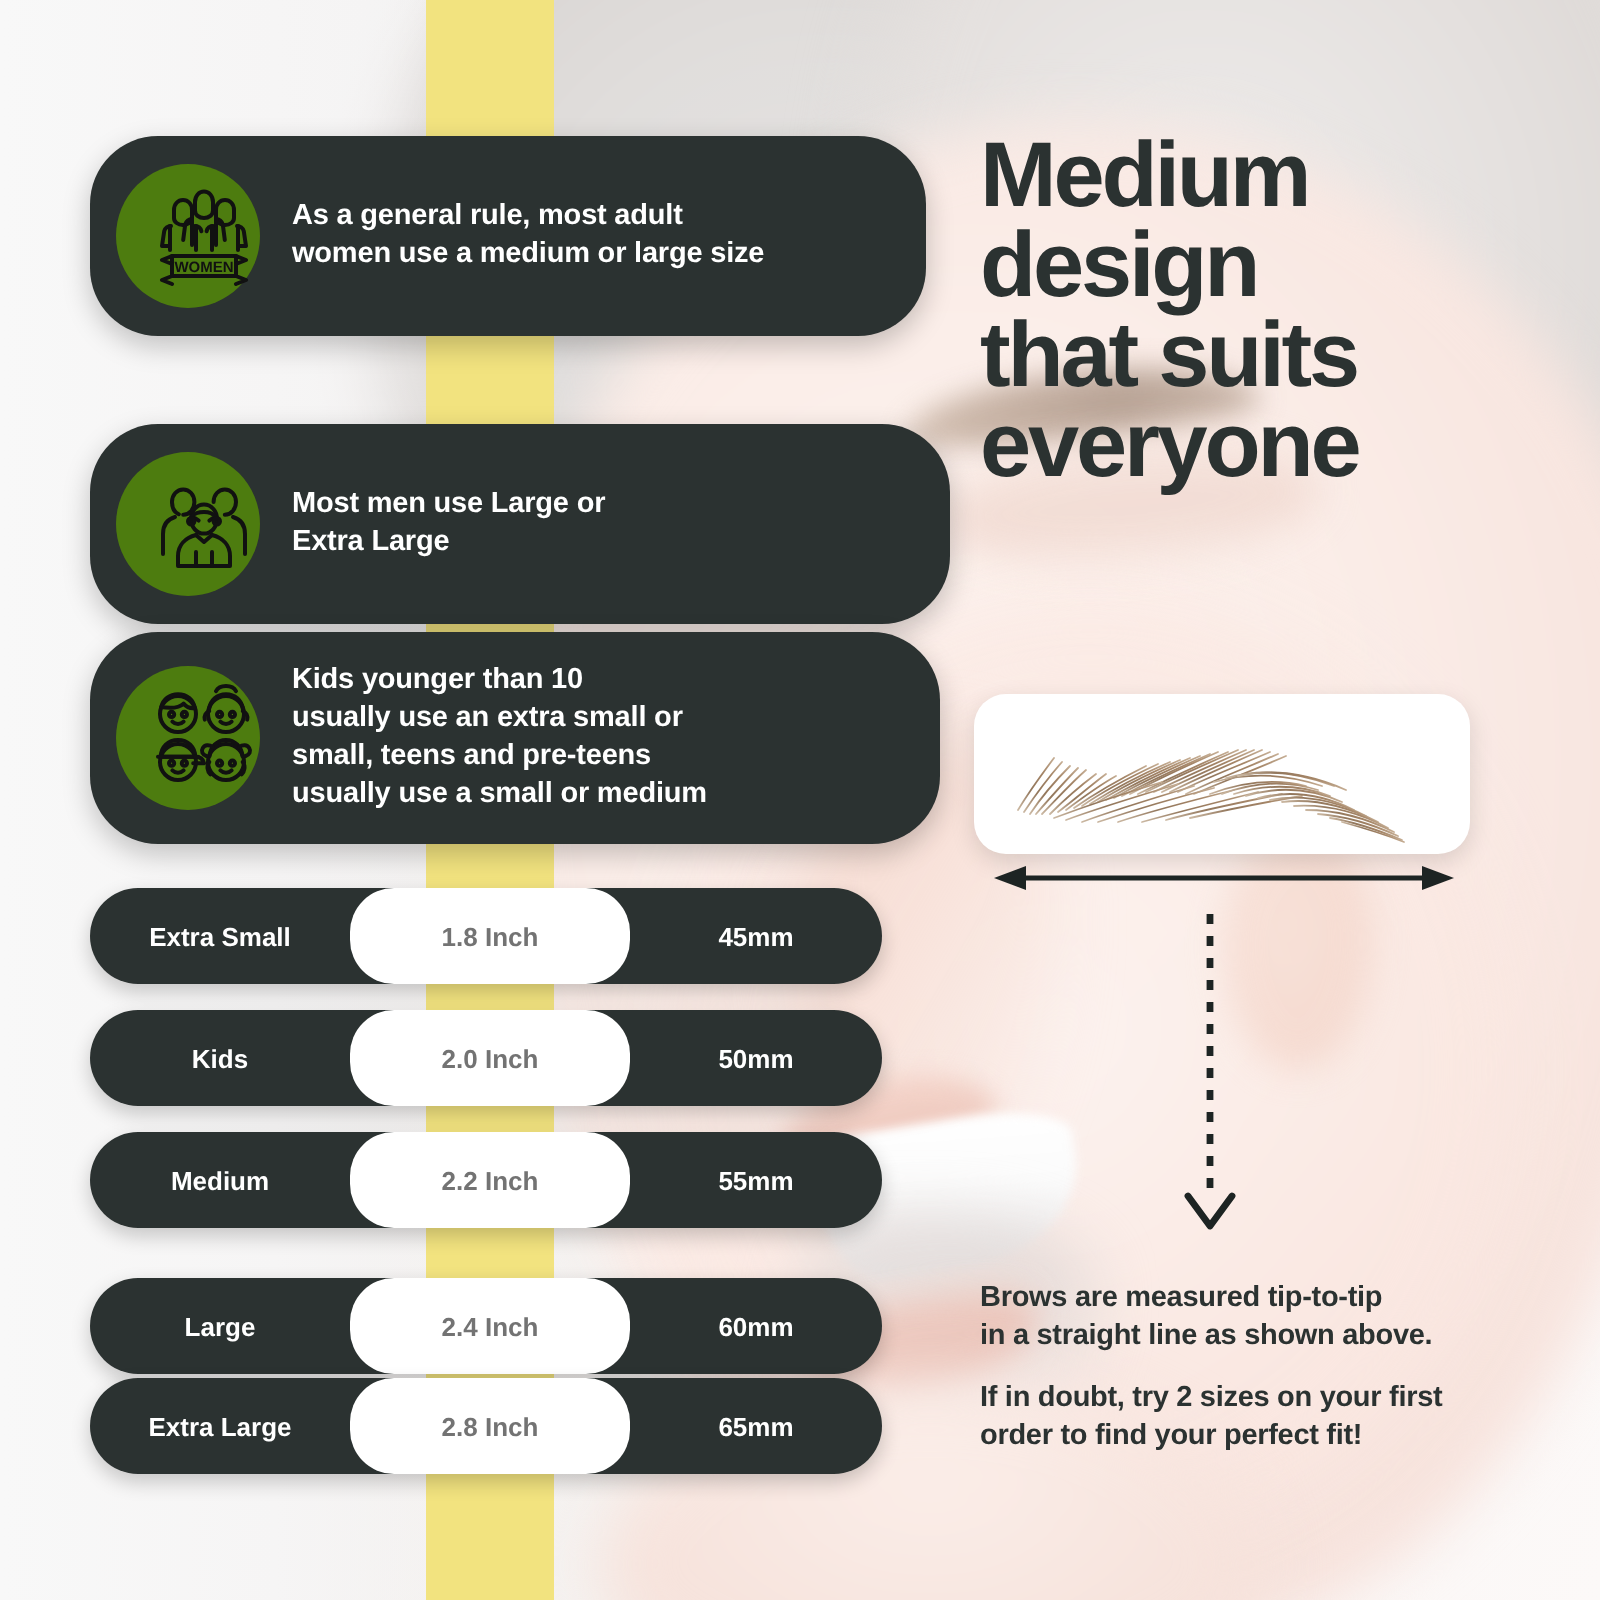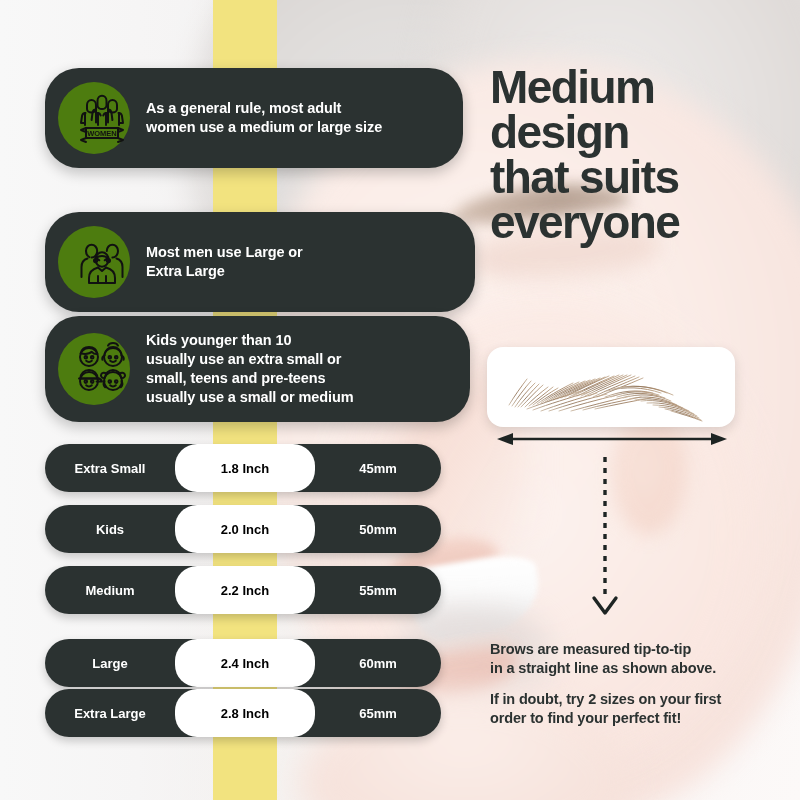--- a/index.html
+++ b/index.html
@@ -119,21 +119,21 @@
   
   .size-row{
     position:absolute;left:45px;width:396px;height:48px;
     border-radius:24px;background:#2b3231;
     box-shadow:0 4px 10px rgba(0,0,0,.2);
     display:flex;align-items:stretch;overflow:hidden;
     color:#fff;font-weight:bold;font-size:13px;
   }
   .size-row .cell{display:flex;align-items:center;justify-content:center;}
   .size-row .c-name{flex:0 0 130px;}
-  .size-row .c-inch{flex:0 0 140px;background:#fff;color:#000000;border-radius:22px;}
+  .size-row .c-inch{flex:0 0 140px;background:#fff;color:#737373;border-radius:22px;}
   .size-row .c-mm{flex:1 1 auto;}
 
   
   .brow-card{
     position:absolute;left:487px;top:347px;width:248px;height:80px;
     background:#fff;border-radius:16px;
     box-shadow:0 4px 12px rgba(0,0,0,.13);
     overflow:hidden;
   }
   .brow-card svg{display:block;}

